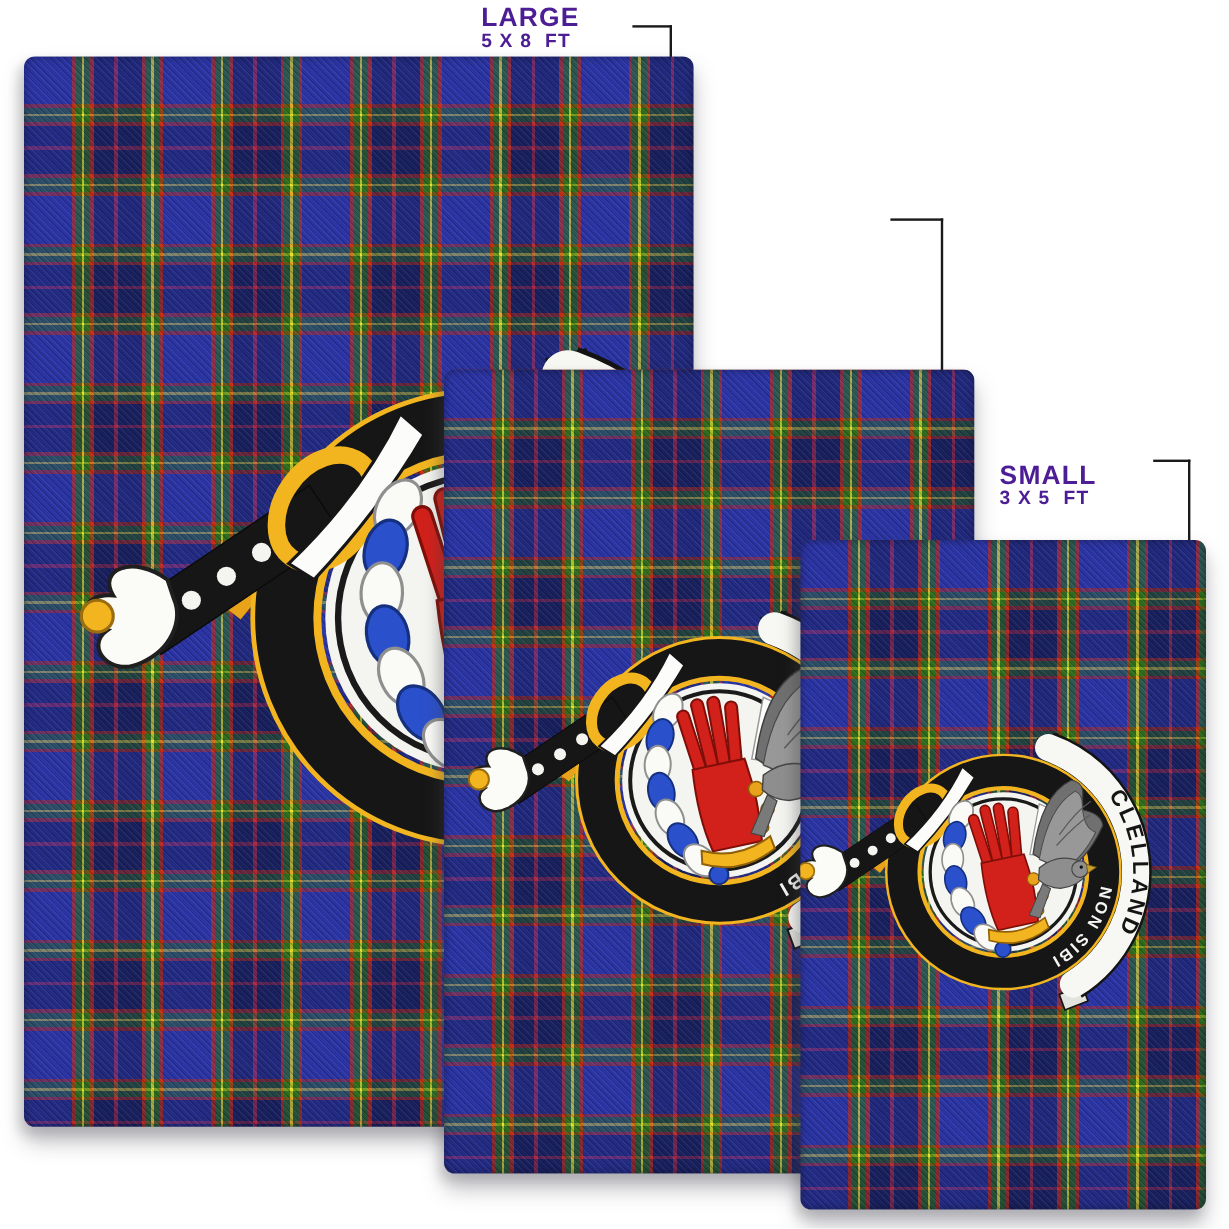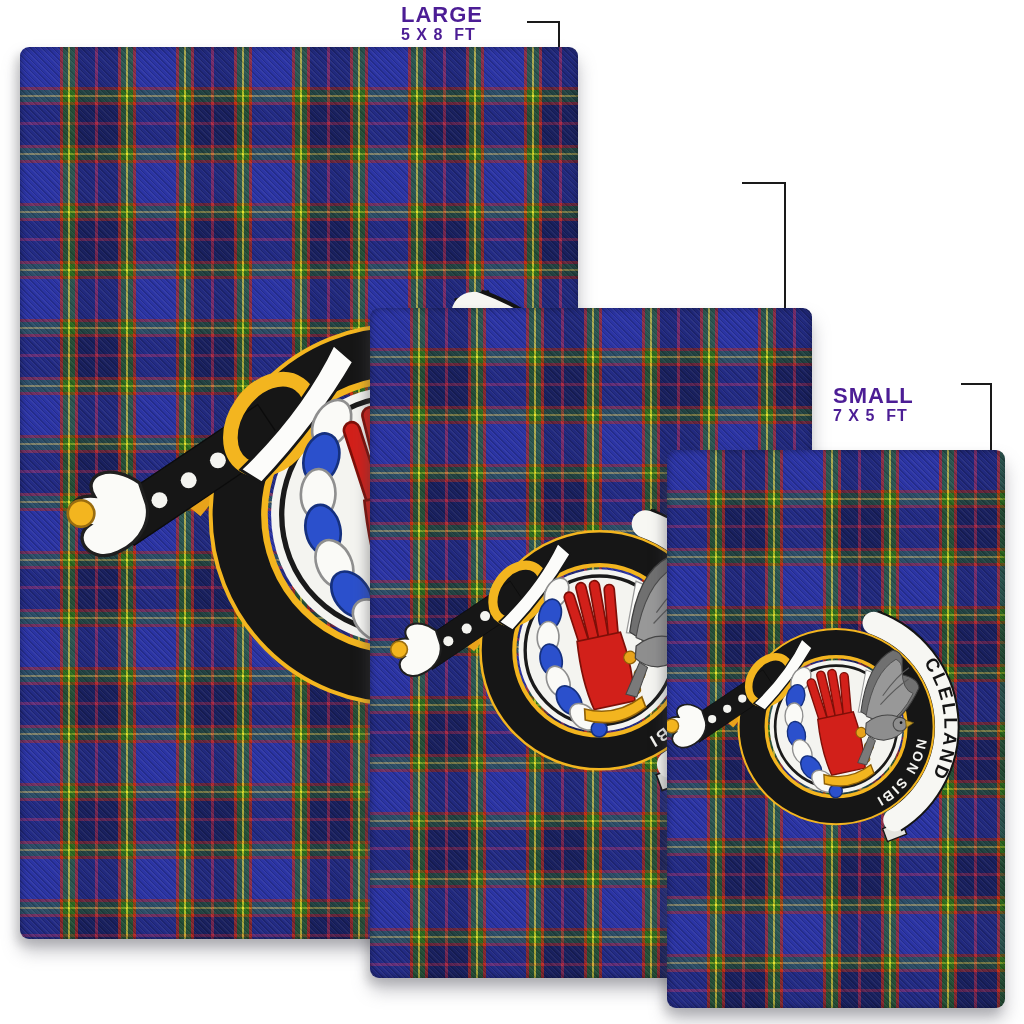--- a/index.html
+++ b/index.html
@@ -173,18 +173,18 @@
     <div class="dim">5 X 8  FT</div>
   </div>
   <div class="lead lead-large-h"></div>
   <div class="lead lead-large-v"></div>
 
   <div class="lead lead-medium-h"></div>
   <div class="lead lead-medium-v"></div>
 
   <div class="size-label lbl-small">
     <div class="nm">SMALL</div>
-    <div class="dim">7 X 5  FT</div>
+    <div class="dim">3 X 5  FT</div>
   </div>
   <div class="lead lead-small-h"></div>
   <div class="lead lead-small-v"></div>
 
 </div>
 
 </body></html>

